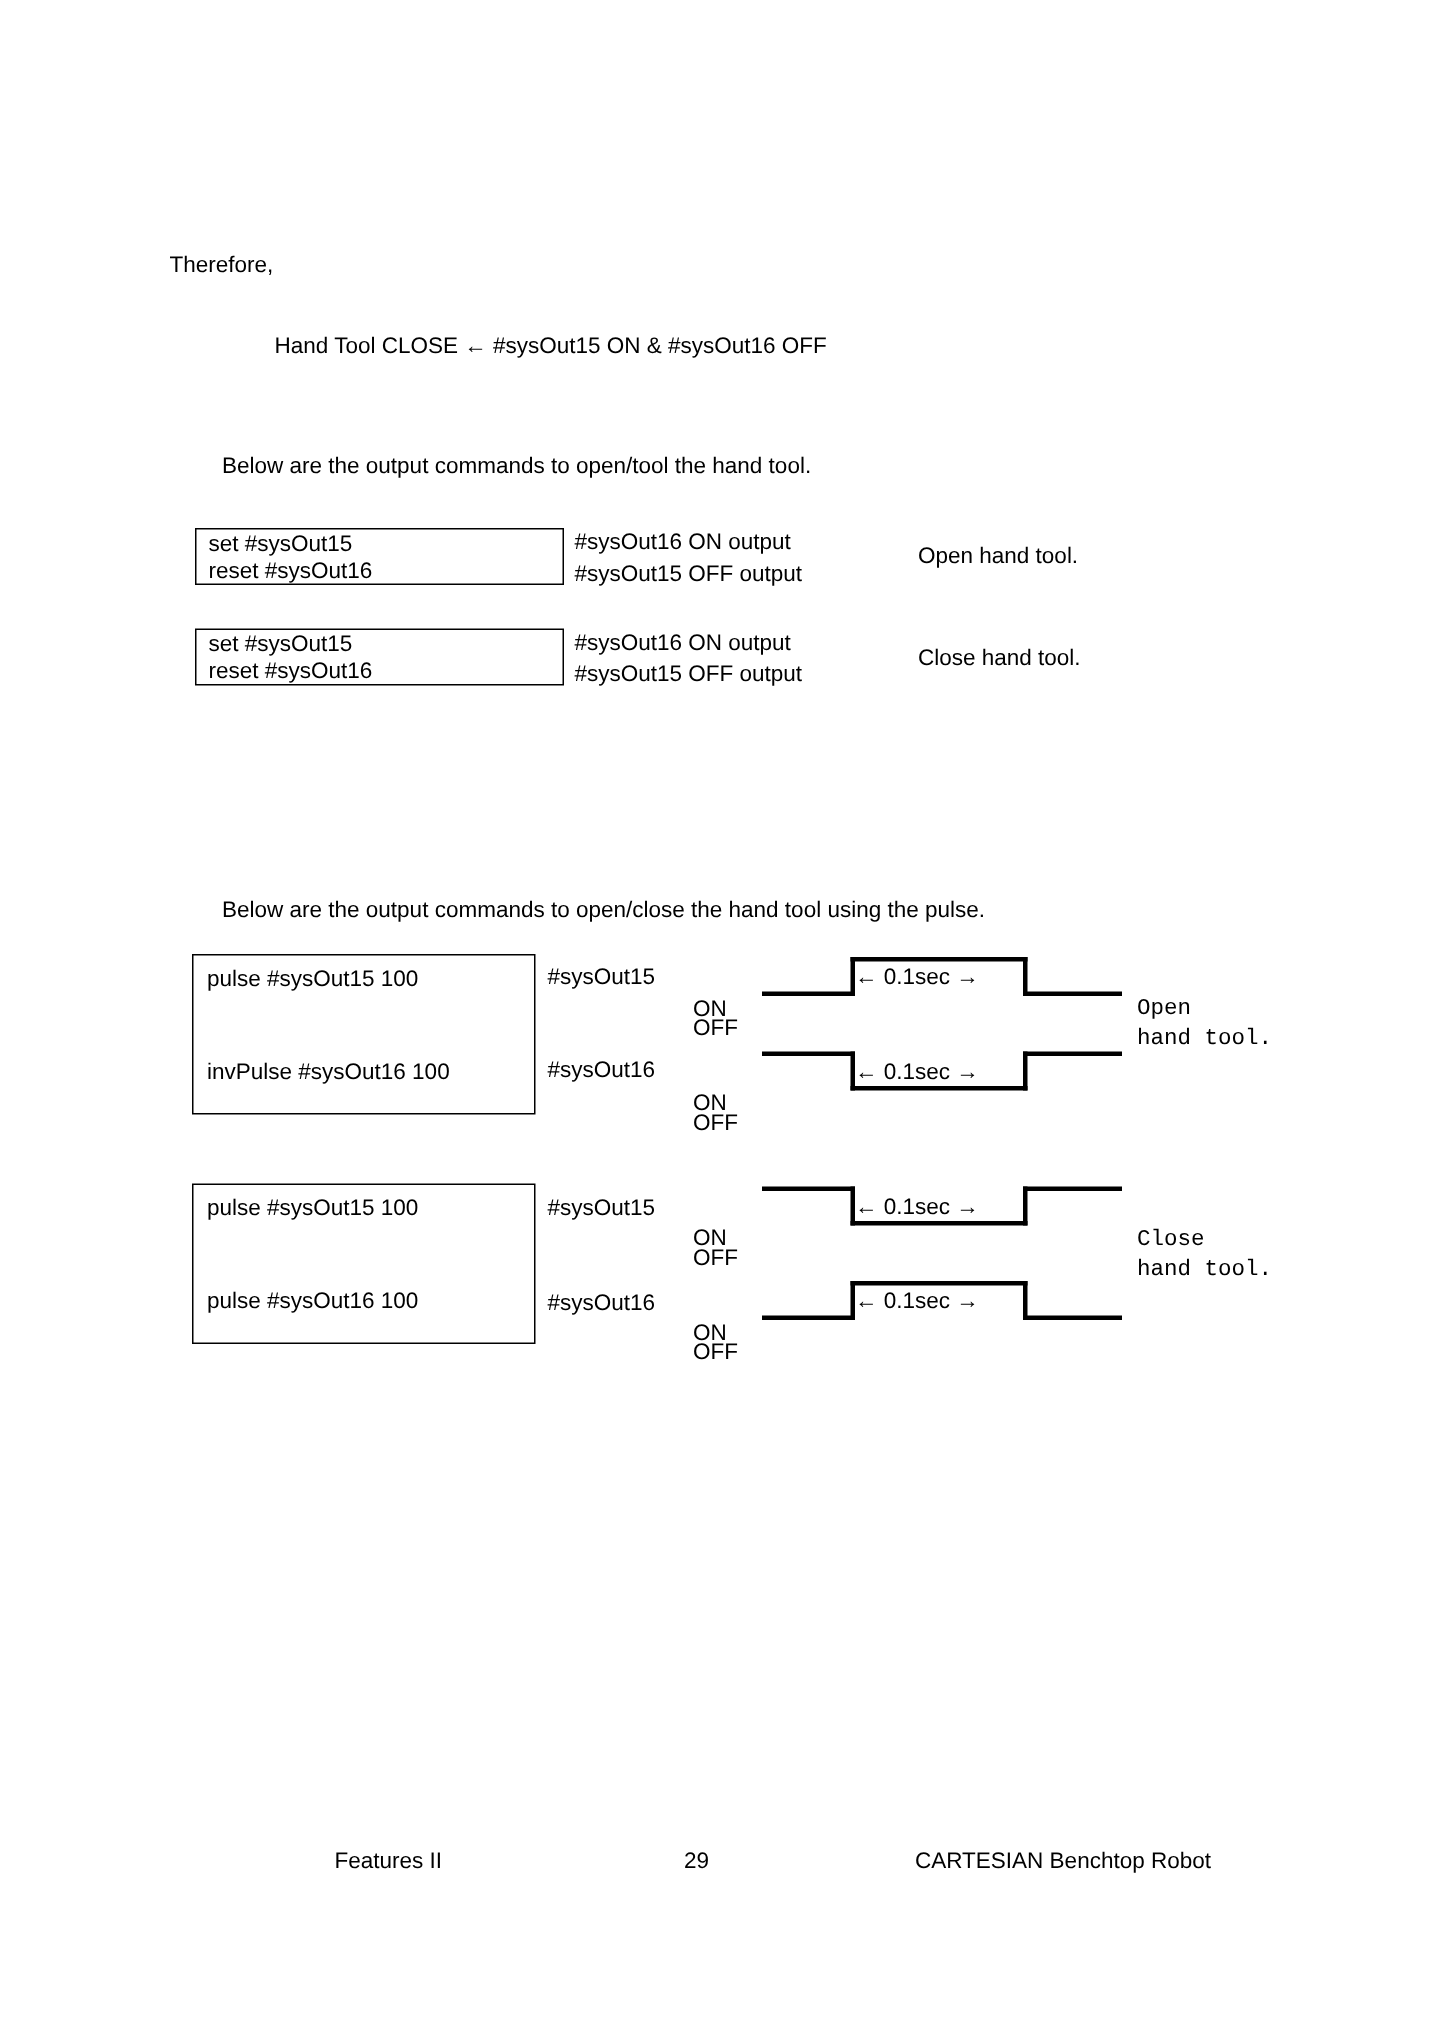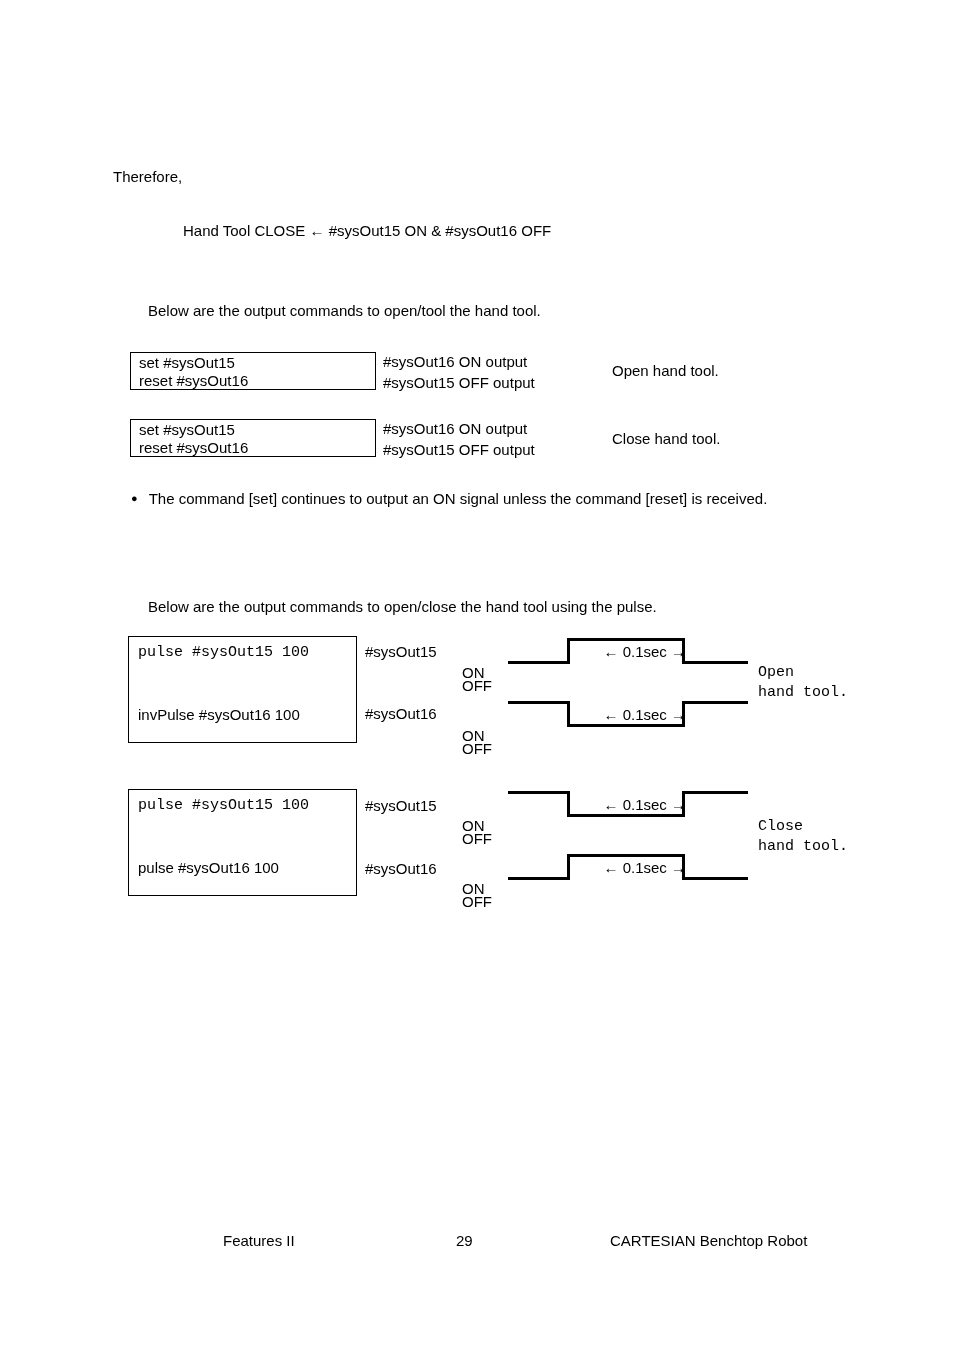--- a/index.html
+++ b/index.html
@@ -6,38 +6,38 @@
   .page {
     position:relative; width:954px; height:1350px; background:#ffffff;
     font-family:"Liberation Sans", sans-serif; font-size:15px; color:#000;
     overflow:hidden;
   }
   .abs { position:absolute; white-space:nowrap; }
   .cmdbox { position:absolute; border:1px solid #000; box-sizing:border-box; background:#fff; }
   .cmdbox.small { left:130px; width:246px; height:38px; padding:1px 0 0 8px; line-height:18px; }
   .cmdbox.big { left:128px; width:229px; height:107px; }
   .bigline { position:absolute; left:9px; white-space:nowrap; }
-  .bigline.l1 { top:7px;font-family:Liberation Mono, monospace; }
+  .bigline.l1 { top:7px; }
   .bigline.l2 { top:69px; }
   .outcol { line-height:21px; }
   .onoff { line-height:13px;margin-top:32px; }
   .result2 { line-height:20px;font-family:Liberation Mono, monospace; }
   .wave { position:absolute; width:240px; height:26px; }
   .wave .h, .wave .v { position:absolute; background:#000; }
   .wave .h { height:3px; }
   .wave .v { width:3px; top:0; bottom:0; }
   .wave .e1 { left:59px; }
   .wave .e2 { left:174px; }
   .wave.pos .a { left:0; width:62px; bottom:0; }
   .wave.pos .b { left:59px; width:118px; top:0; }
   .wave.pos .c { left:174px; width:66px; bottom:0; }
   .wave.neg .a { left:0; width:62px; top:0; }
   .wave.neg .b { left:59px; width:118px; bottom:0; }
   .wave.neg .c { left:174px; width:66px; top:0; }
-  .wave .lbl { position:absolute; left:62px; width:116px; top:5px; text-align:right; white-space:nowrap; }
+  .wave .lbl { position:absolute; left:62px; width:116px; top:5px; text-align:left; white-space:nowrap; }
   .bullet-glyph { font-size:11px; margin-right:11px; vertical-align:2px; }
 </style>
 </head>
 <body>
 
 <div class="page">
 
   <div class="abs" style="left:113px; top:168px">Therefore,</div>
   <div class="abs" style="left:183px; top:222px">Hand Tool CLOSE ← #sysOut15 ON &amp; #sysOut16 OFF</div>
 
@@ -56,23 +56,20 @@
   <div class="cmdbox small" style="top:419px">
     <div>set #sysOut15</div>
     <div>reset #sysOut16</div>
   </div>
   <div class="abs outcol" style="left:383px; top:418px">
     <div>#sysOut16 ON output</div>
     <div>#sysOut15 OFF output</div>
   </div>
   <div class="abs" style="left:612px; top:430px">Close hand tool.</div>
 
-  <div class="abs" style="left:131px; top:490px">
-    <span class="bullet-glyph">●</span><span>The command [set] continues to output an ON signal unless the command [reset] is received.</span>
-  </div>
 
   <div class="abs" style="left:148px; top:598px">Below are the output commands to open/close the hand tool using the pulse.</div>
 
   <div class="cmdbox big" style="top:636px">
     <div class="bigline l1">pulse #sysOut15 100</div>
     <div class="bigline l2">invPulse #sysOut16 100</div>
   </div>
 
   <div class="abs" style="left:365px; top:643px">#sysOut15</div>
   <div class="abs onoff" style="left:462px; top:634px">

